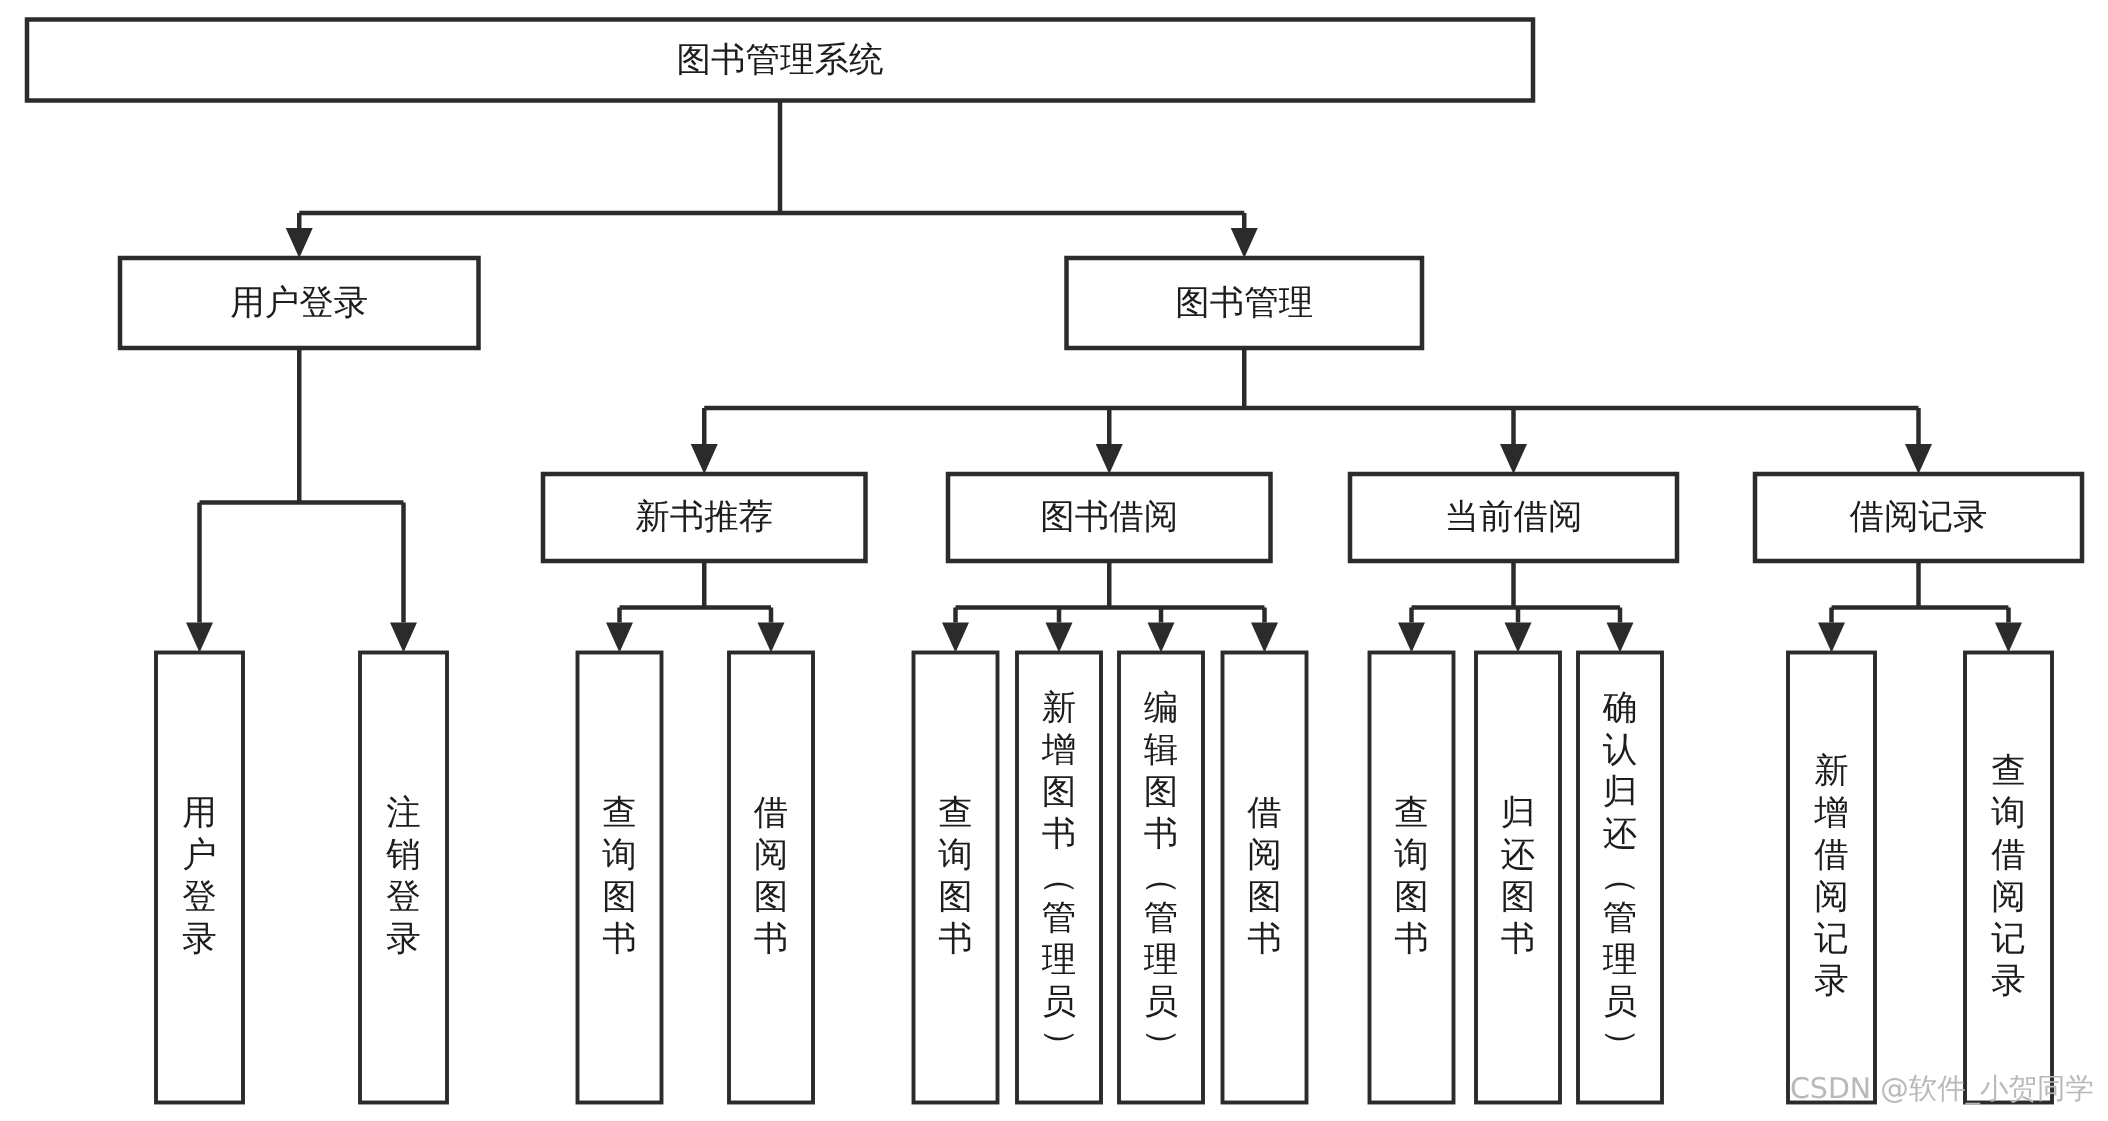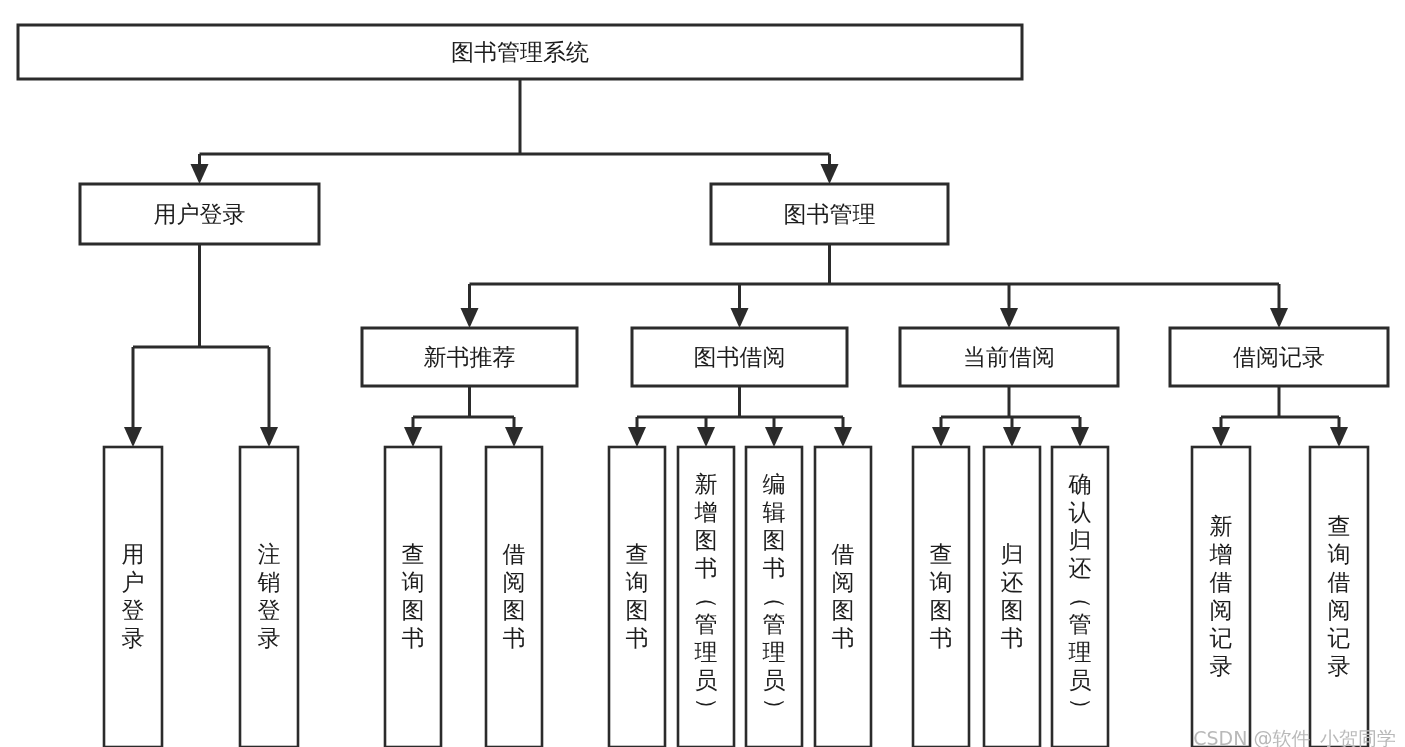--- a/index.html
+++ b/index.html
@@ -11,21 +11,21 @@
   body {
     width: 1405px;
     height: 747px;
     position: relative;
     font-family: "DejaVu Sans", "Liberation Sans", sans-serif;
     overflow: hidden;
   }
   #diagram-root {
     position: absolute;
     left: 0;
-    top: 12px;
+    top: 0;
     width: 1405px;
     height: 540px;
   }
   svg.diagram-canvas {
     display: block;
     width: 1405px;
     height: 747px;
   }
   .node-box {
     fill: #ffffff;

